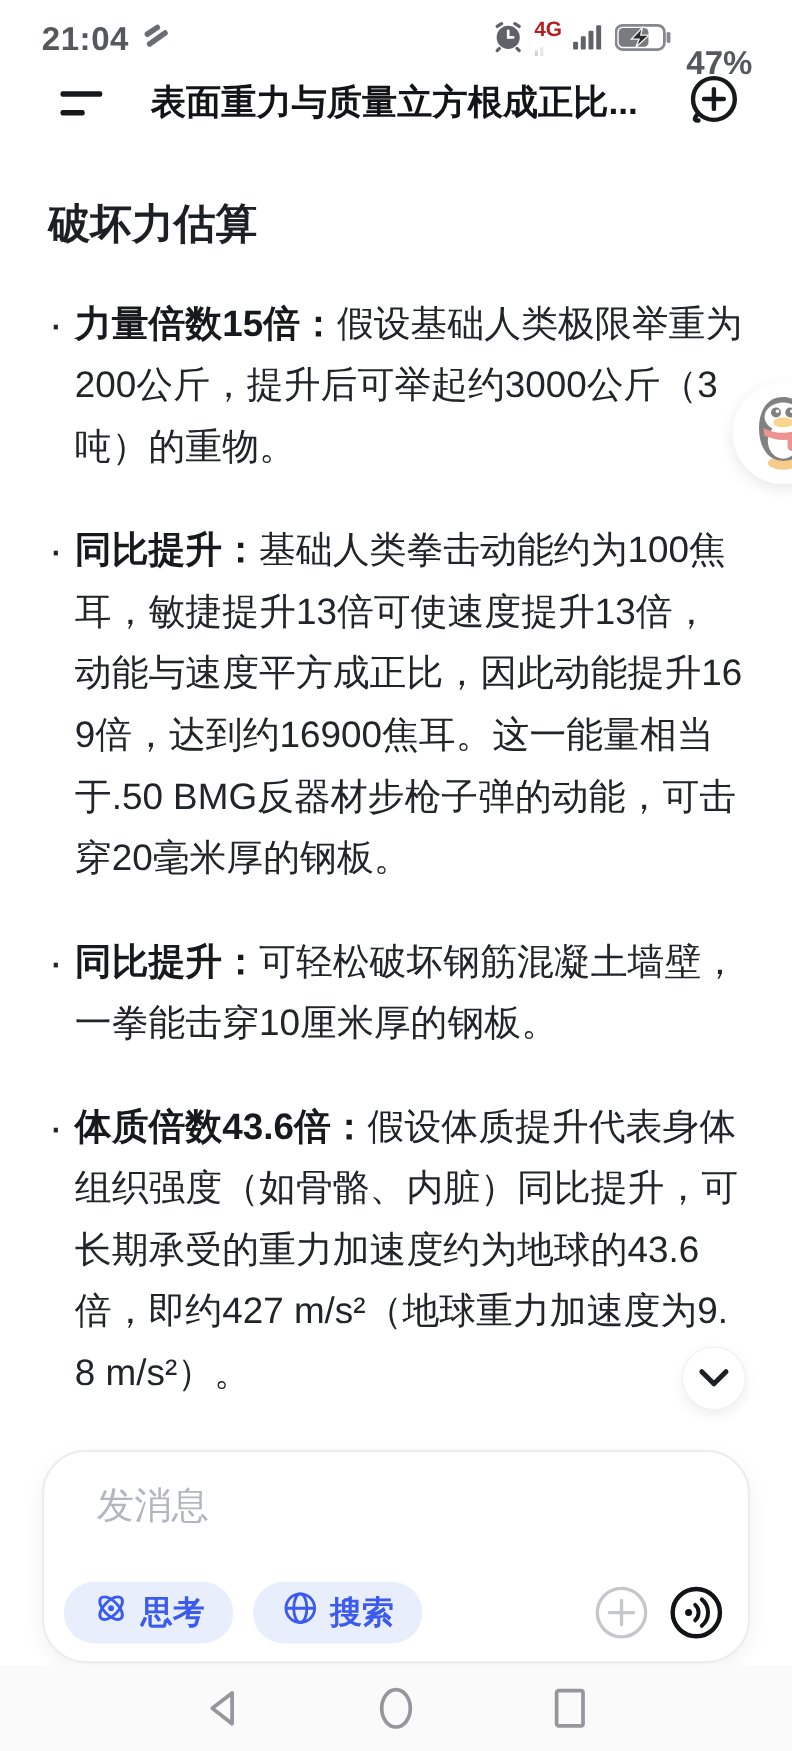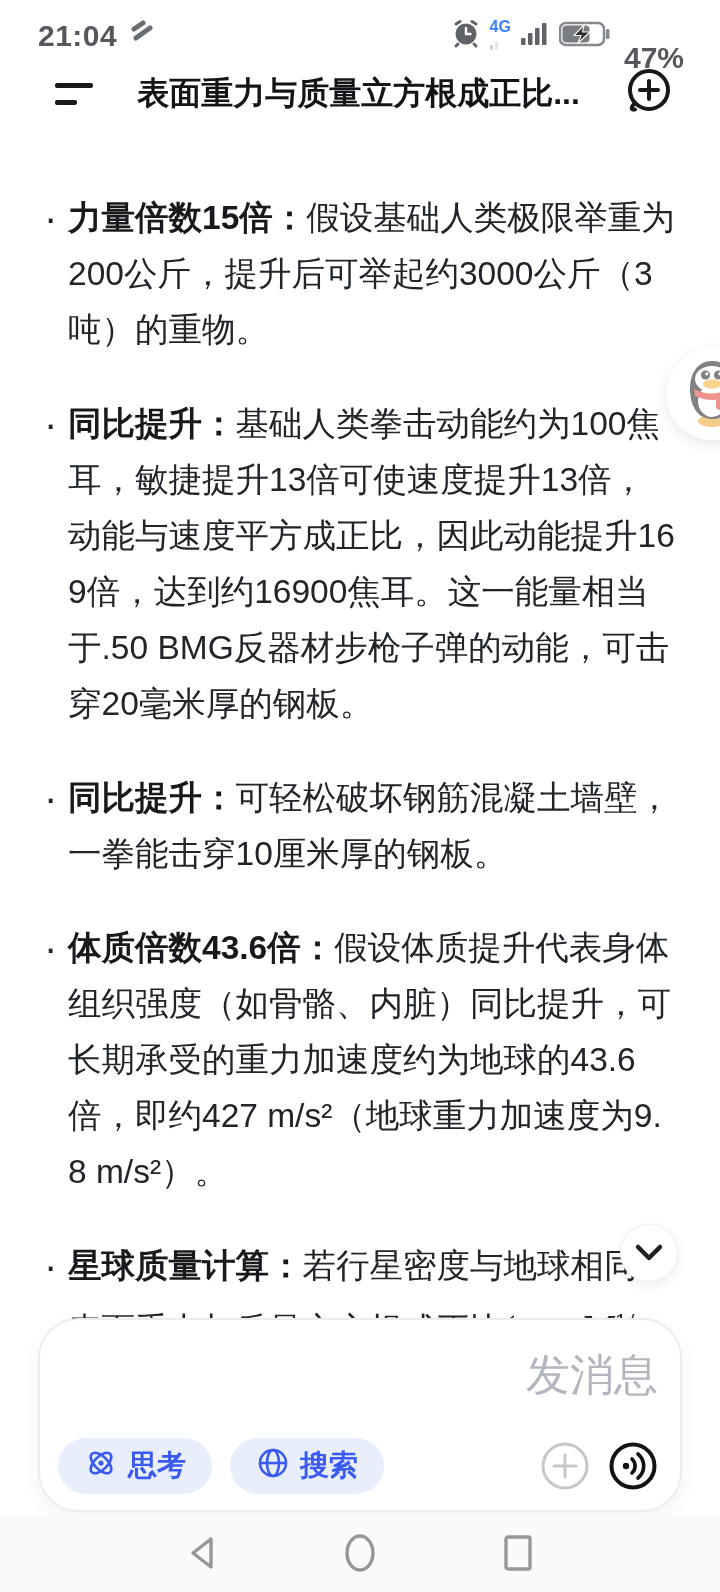--- a/index.html
+++ b/index.html
@@ -7,25 +7,25 @@
   .screen {
     position:relative; width:720px; height:1592px; margin:0 auto;
     background:#ffffff; overflow:hidden;
     font-family:"Liberation Sans", sans-serif; color:#1f2329;
   }
   
   .statusbar {
     height:58px; display:flex; align-items:center; justify-content:space-between;
     padding:14px 36px 0 38px; color:#55585c;
   }
-  .sb-left { display:flex; align-items:flex-start; gap:10px; }
+  .sb-left { display:flex; align-items:center; gap:10px; }
   .sb-time { font-size:30px; font-weight:600; letter-spacing:0.5px; }
   .sb-right { display:flex; align-items:center; gap:9px; }
   .sb-net { display:flex; flex-direction:column; align-items:flex-start; line-height:1; }
-  .sb-net-4g { font-size:16px; font-weight:700; color:#3b82f6; }
+  .sb-net-4g { font-size:19px; font-weight:700; color:#b91c1c; }
   .sb-net-dim { margin-top:2px; opacity:.45; }
   .sb-batt-pct { font-size:30px; font-weight:600; color:#55585c;margin-top:44px; }
   
   .appbar { height:72px; display:flex; align-items:center; padding:0 46px 0 55px; }
   .menu-btn { width:40px; display:flex; flex-direction:column; gap:12px; cursor:pointer; }
   .menu-btn .l1 { width:38px; height:5px; background:#17181a; border-radius:2px; }
   .menu-btn .l2 { width:22px; height:5px; background:#17181a; border-radius:2px; }
   .appbar-title {
     flex:1; text-align:center; font-size:32px; font-weight:700; color:#121417;
     white-space:nowrap; overflow:hidden; text-overflow:ellipsis; padding:0 12px;
@@ -55,21 +55,21 @@
     background:#ffffff; border:1px solid #f0f0f2; border-radius:50%;
     box-shadow:0 4px 12px rgba(0,0,0,.07);
     display:flex; align-items:center; justify-content:center; cursor:pointer;
   }
   
   .composer {
     position:absolute; left:38px; top:1318px; width:644px; height:194px;
     background:#ffffff; border:2px solid #ededf0; border-radius:40px;
     box-shadow:0 6px 18px rgba(0,0,0,.05); padding:26px 22px 18px 48px;
   }
-  .composer-input { font-size:44px; color:#b4b6bf;text-align:right; }
+  .composer-input { font-size:34px; color:#b4b6bf; }
   .composer-row {
     position:absolute; left:18px; right:22px; bottom:16px;
     display:flex; align-items:center; gap:18px;
   }
   .pill {
     display:flex; align-items:center; gap:10px; height:56px; padding:0 26px;
     background:#e9eefd; border-radius:28px; color:#3b5bf0;
     font-size:29px; font-weight:600; cursor:pointer;
   }
   .composer-spacer { flex:1; }
@@ -149,20 +149,21 @@
       <svg width="52" height="54" viewBox="0 0 52 54">
         <circle cx="27" cy="25" r="19" fill="none" stroke="#17181a" stroke-width="4"></circle>
         <path d="M12 39 Q7 45 13 44.5" fill="none" stroke="#17181a" stroke-width="4" stroke-linecap="round"></path>
         <line x1="27" y1="16" x2="27" y2="34" stroke="#17181a" stroke-width="4" stroke-linecap="round"></line>
         <line x1="18" y1="25" x2="36" y2="25" stroke="#17181a" stroke-width="4" stroke-linecap="round"></line>
       </svg>
     </div>
   </div>
 
   <div class="content">
+    <div class="h-section">破坏力估算</div>
 
     <ul class="blist">
       <li>
         <span class="b-dot">·</span>
         <span class="b-text"><b><span>力量倍数15倍</span><span>：</span></b><span>假设基础人类极限举重为200公斤，提升后可举起约3000公斤（3吨）的重物。</span></span>
       </li>
       <li>
         <span class="b-dot">·</span>
         <span class="b-text"><b><span>同比提升</span><span>：</span></b><span>基础人类拳击动能约为100焦耳，敏捷提升13倍可使速度提升13倍，动能与速度平方成正比，因此动能提升169倍，达到约16900焦耳。这一能量相当于.50 BMG反器材步枪子弹的动能，可击穿20毫米厚的钢板。</span></span>
       </li>

